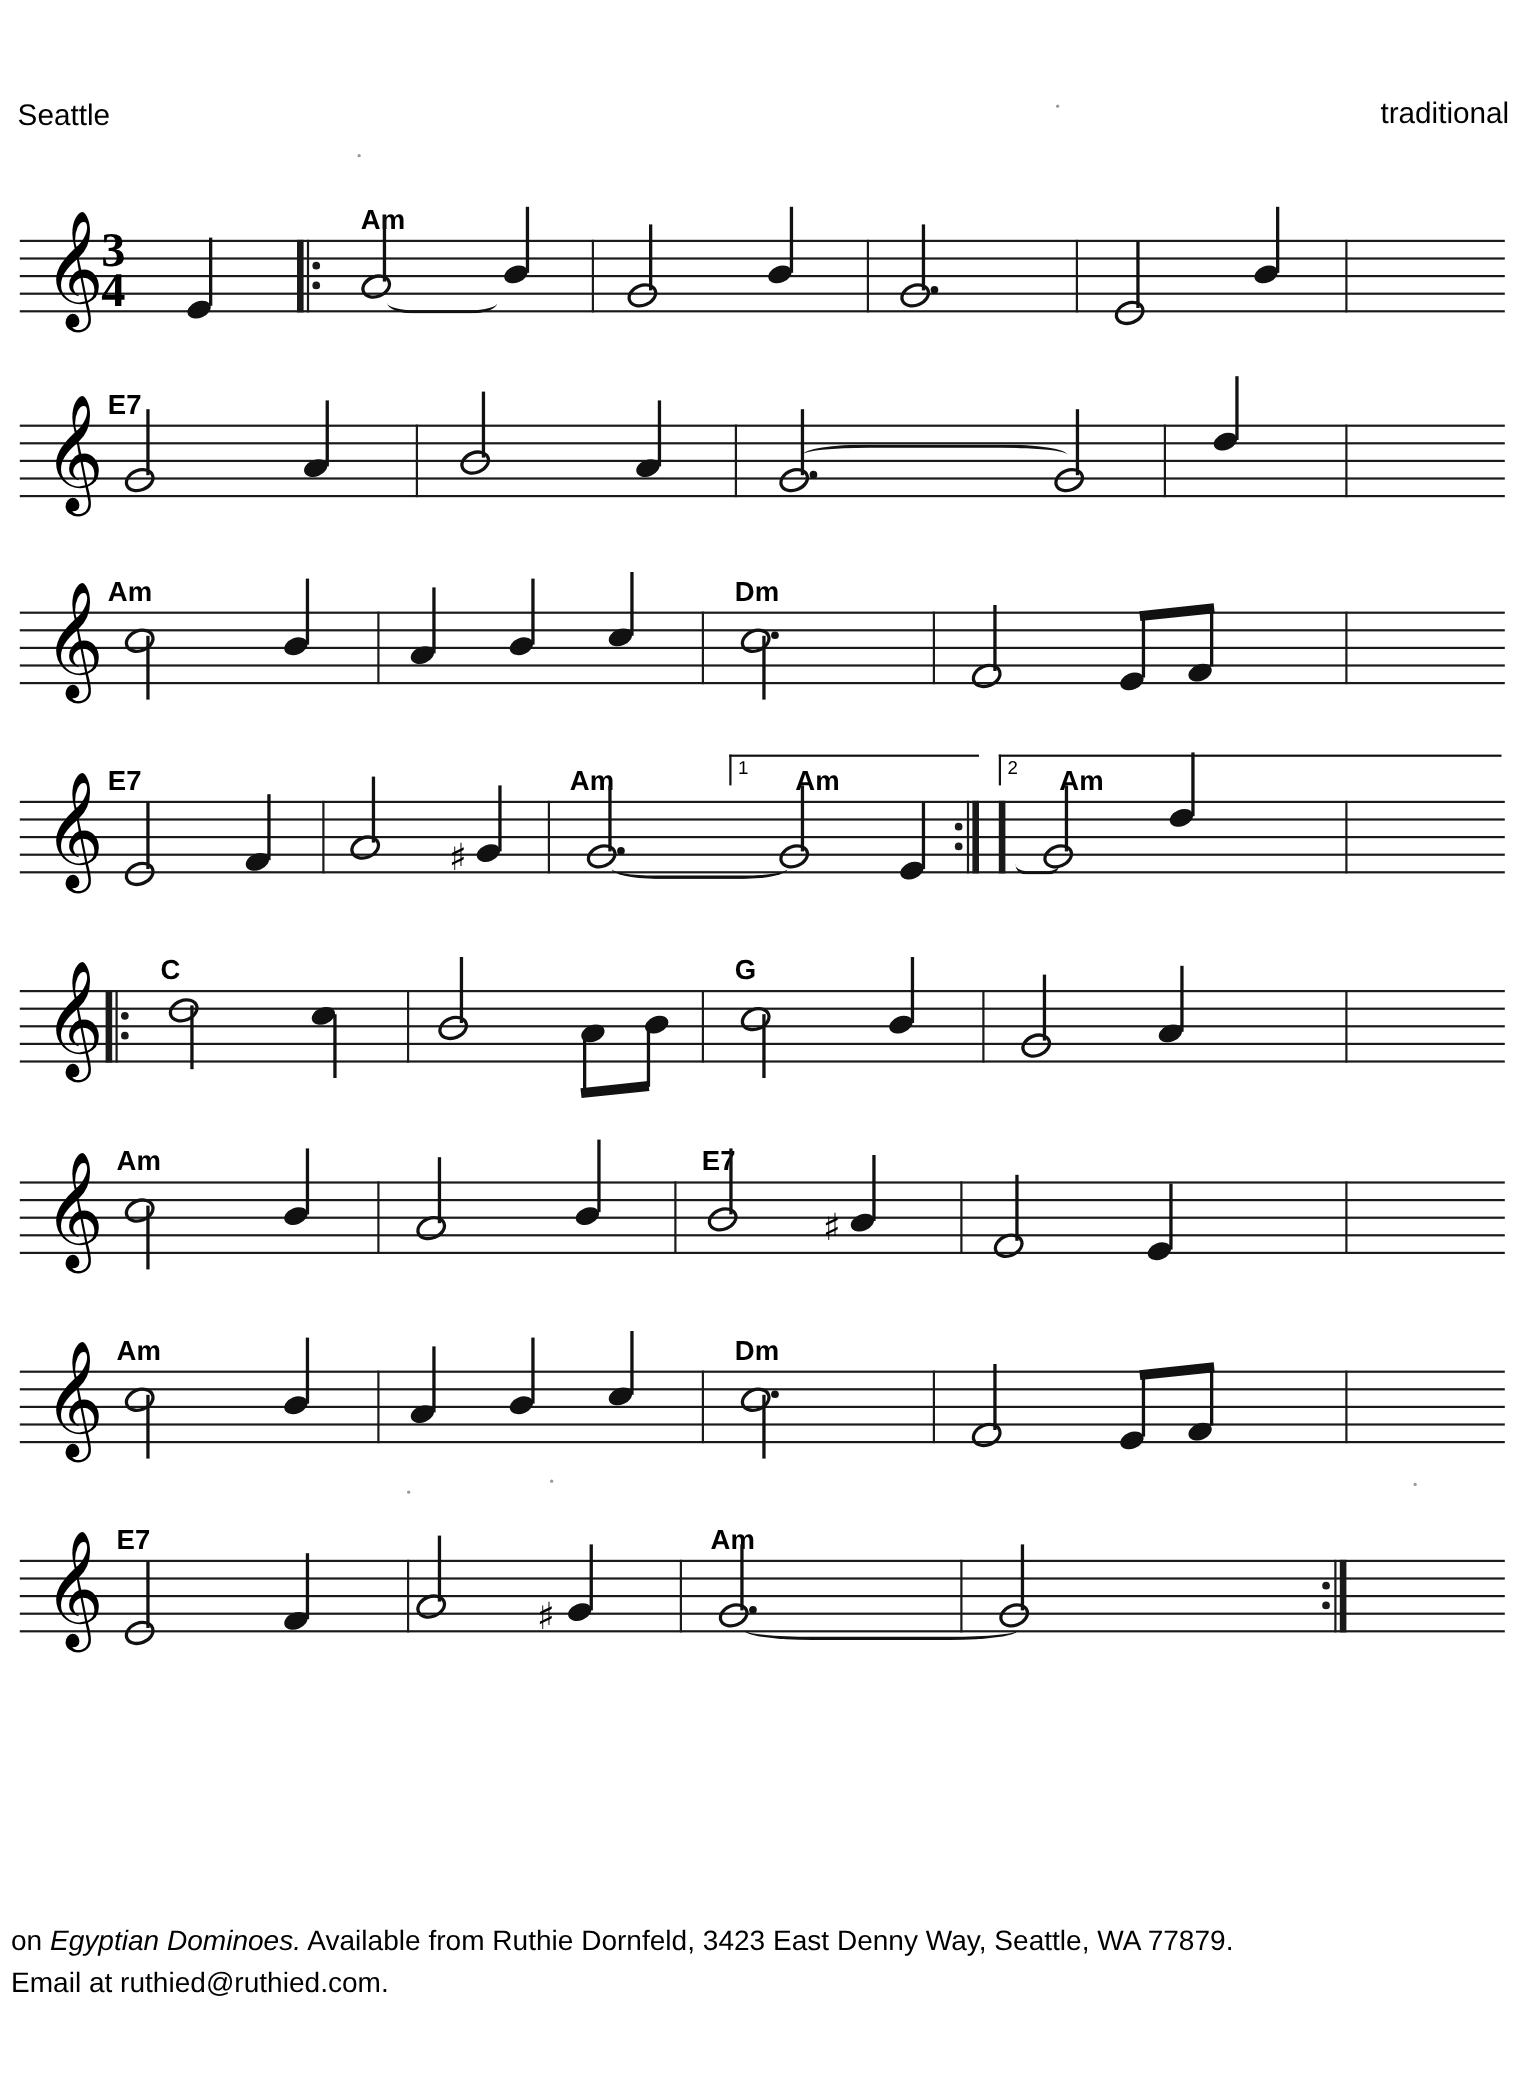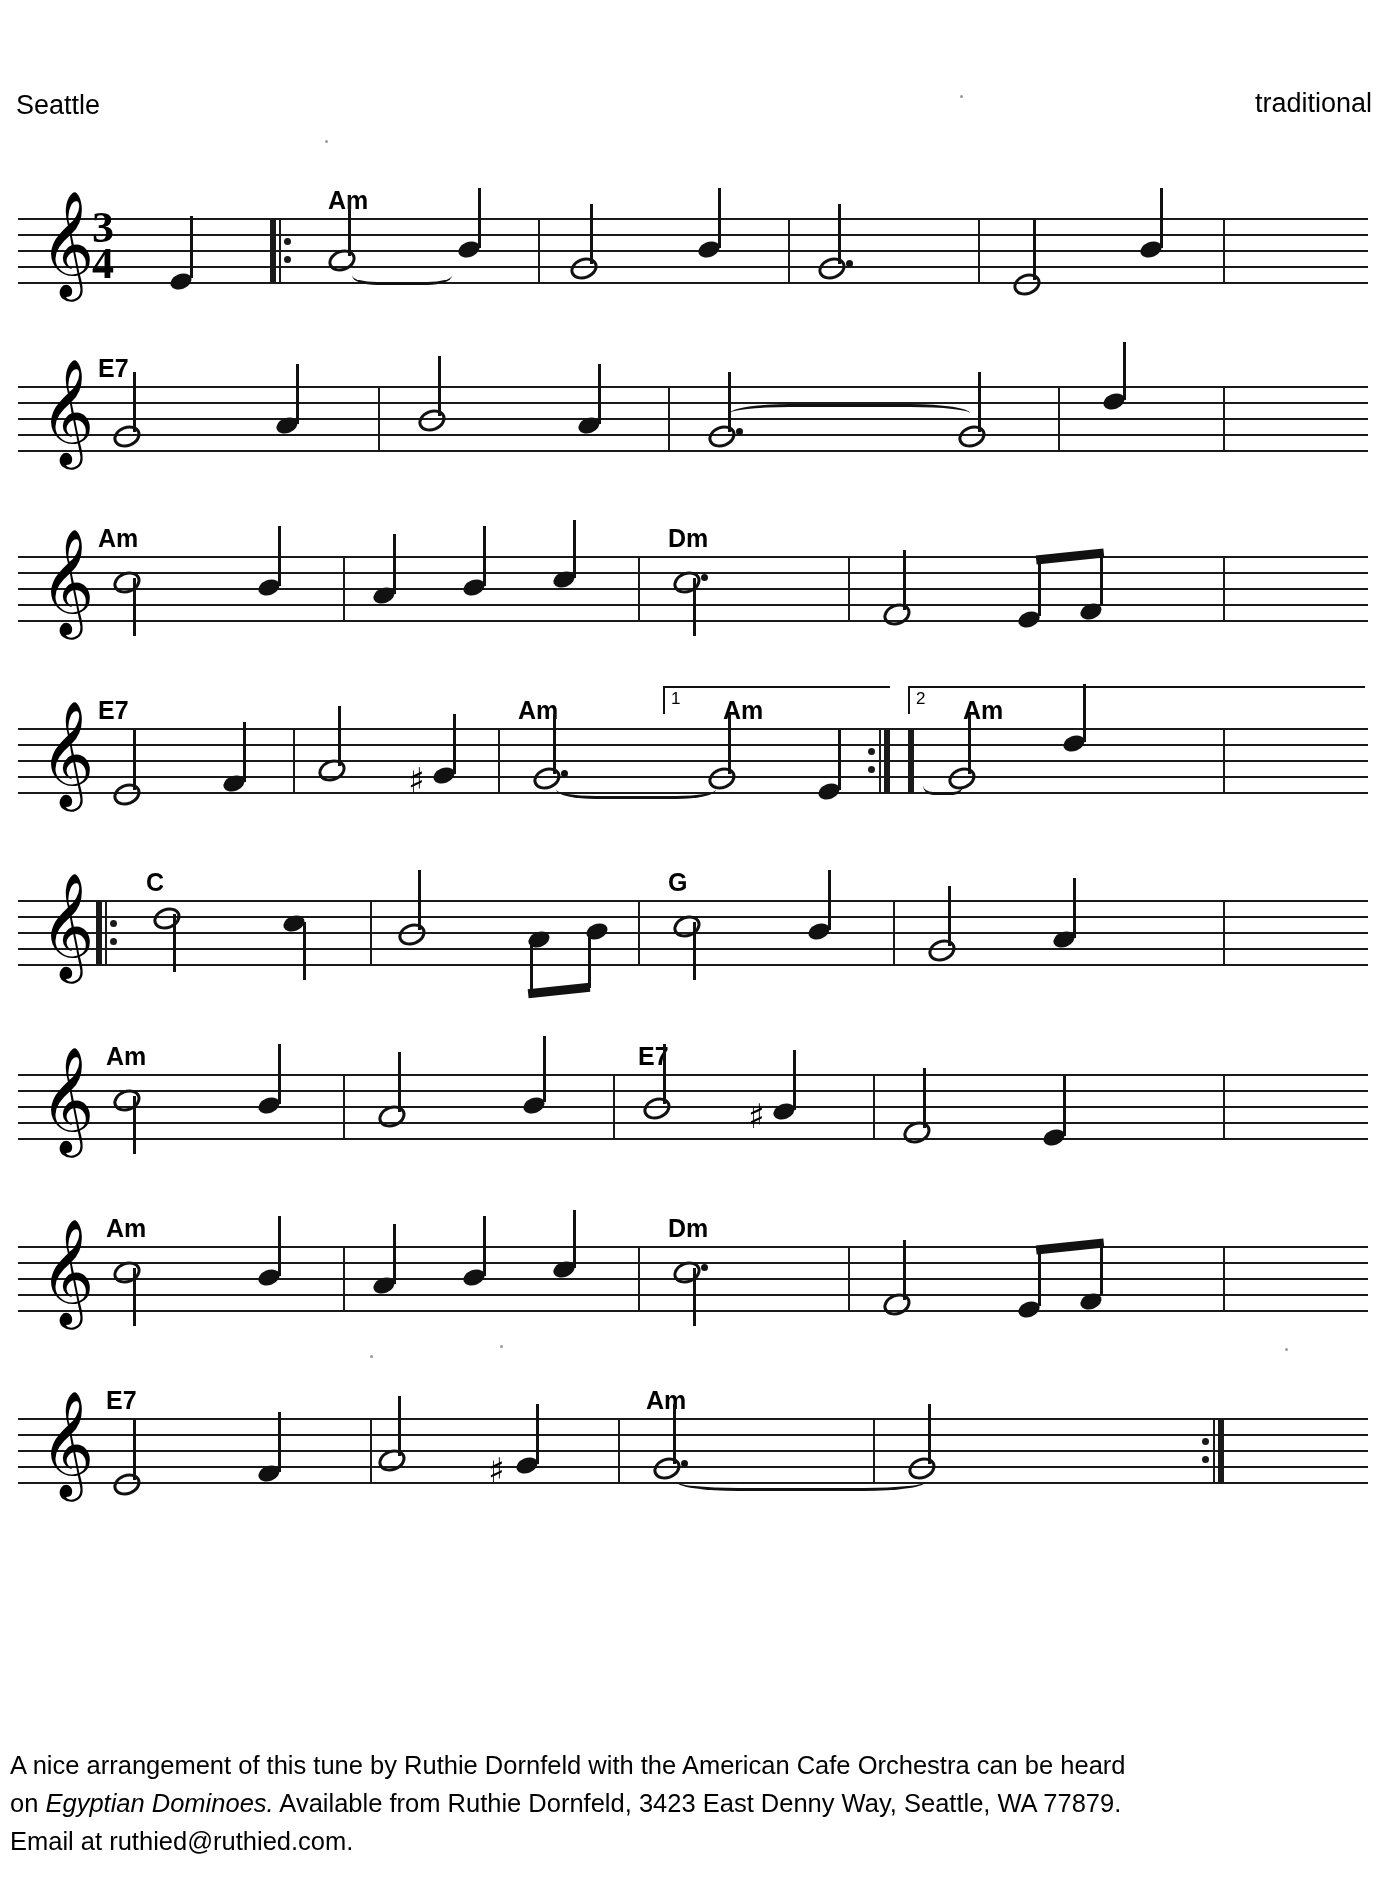--- a/index.html
+++ b/index.html
@@ -606,21 +606,20 @@
       <div class="repeat rev" style="left:1190px;">
         <div class="thickb"></div>
           <div class="thinb"></div>
         <div class="dot d1"></div>
           <div class="dot d2"></div>
       </div>
     </div>
   </div>
 
   <div class="footer">
-    <div>A nice arrangement of this tune by Ruthie Dornfeld with the American Cafe Orchestra can be heard</div>
     <div><span>on </span><i>Egyptian Dominoes.</i><span> Available from Ruthie Dornfeld, 3423 East Denny Way, Seattle, WA  77879.</span></div>
     <div>Email at ruthied@ruthied.com.</div>
   </div>
 
   <div class="speck" style="left:325px; top:140px;"></div>
   <div class="speck" style="left:960px; top:95px;"></div>
   <div class="speck" style="left:370px; top:1355px;"></div>
   <div class="speck" style="left:1285px; top:1348px;"></div>
   <div class="speck" style="left:500px; top:1345px;"></div>
 

